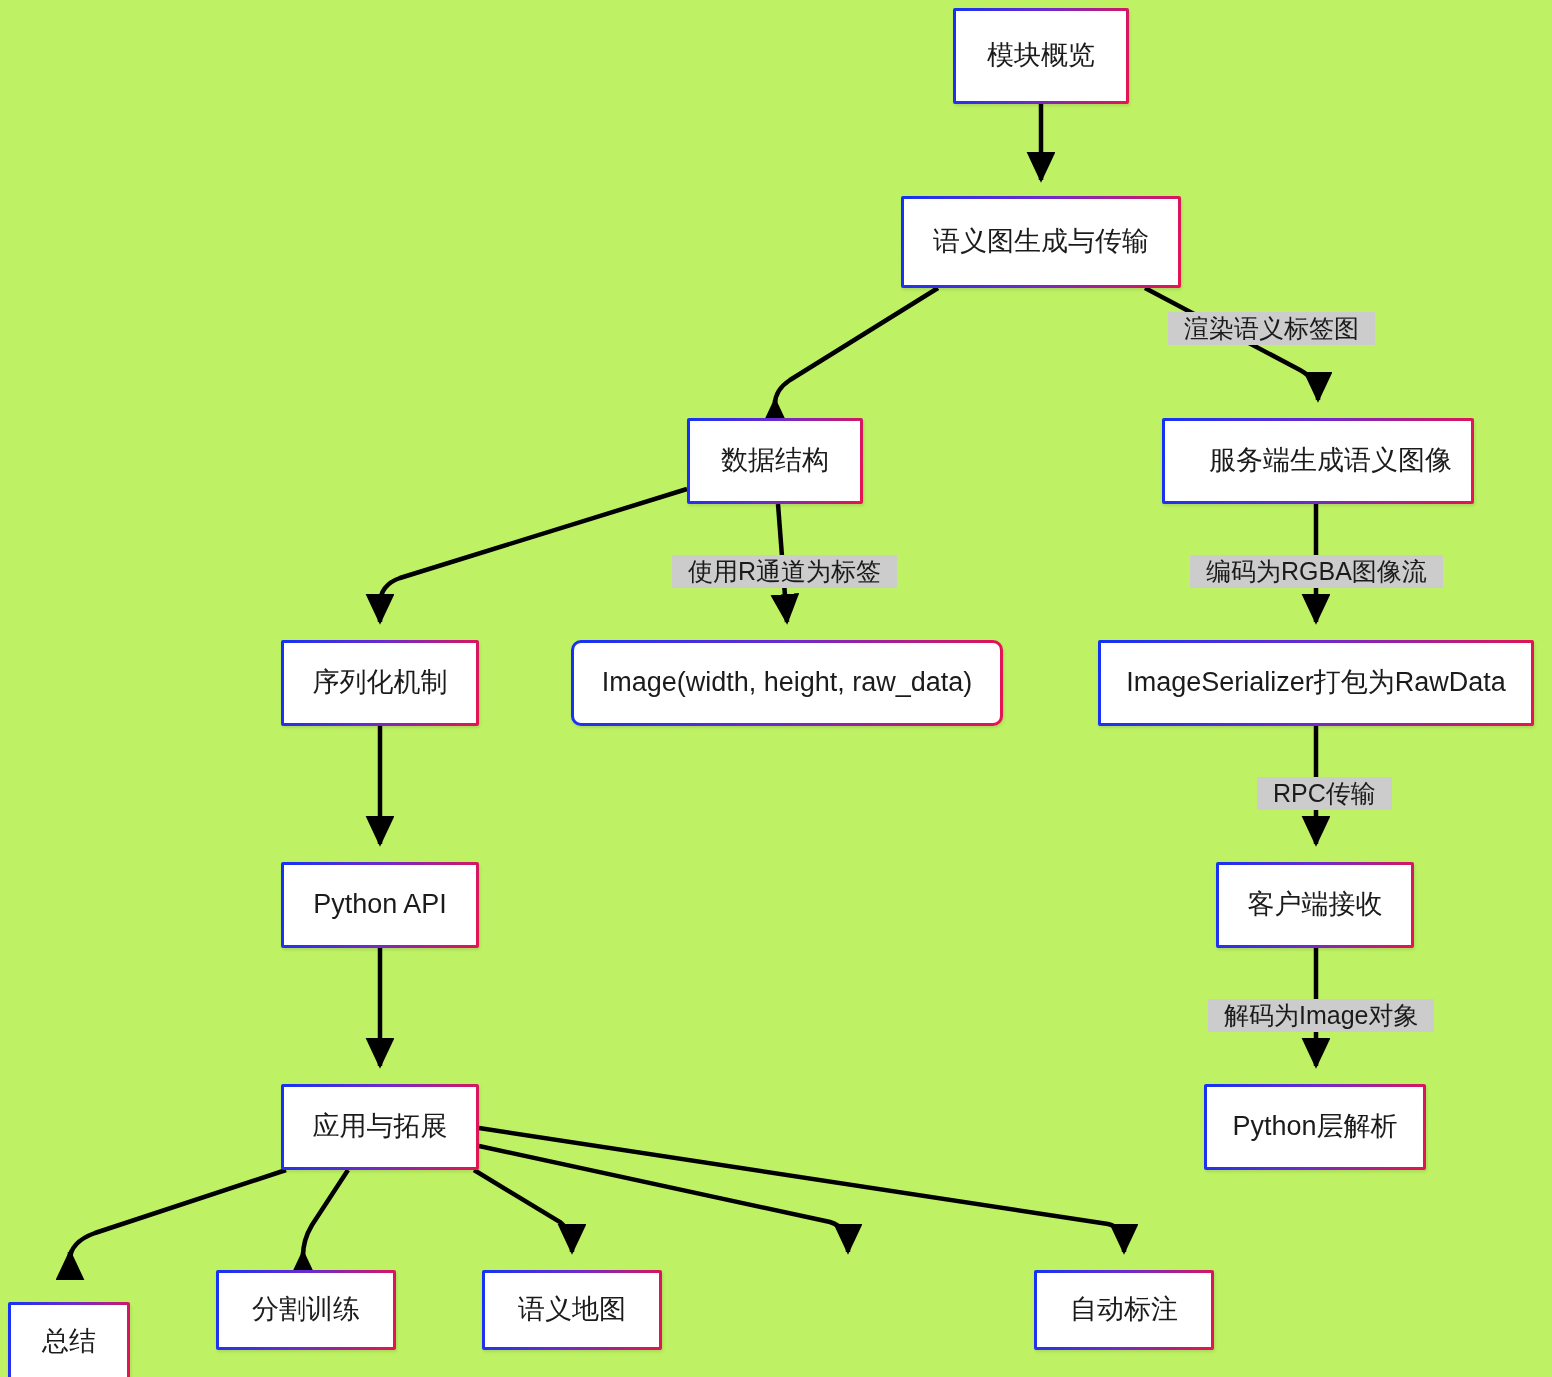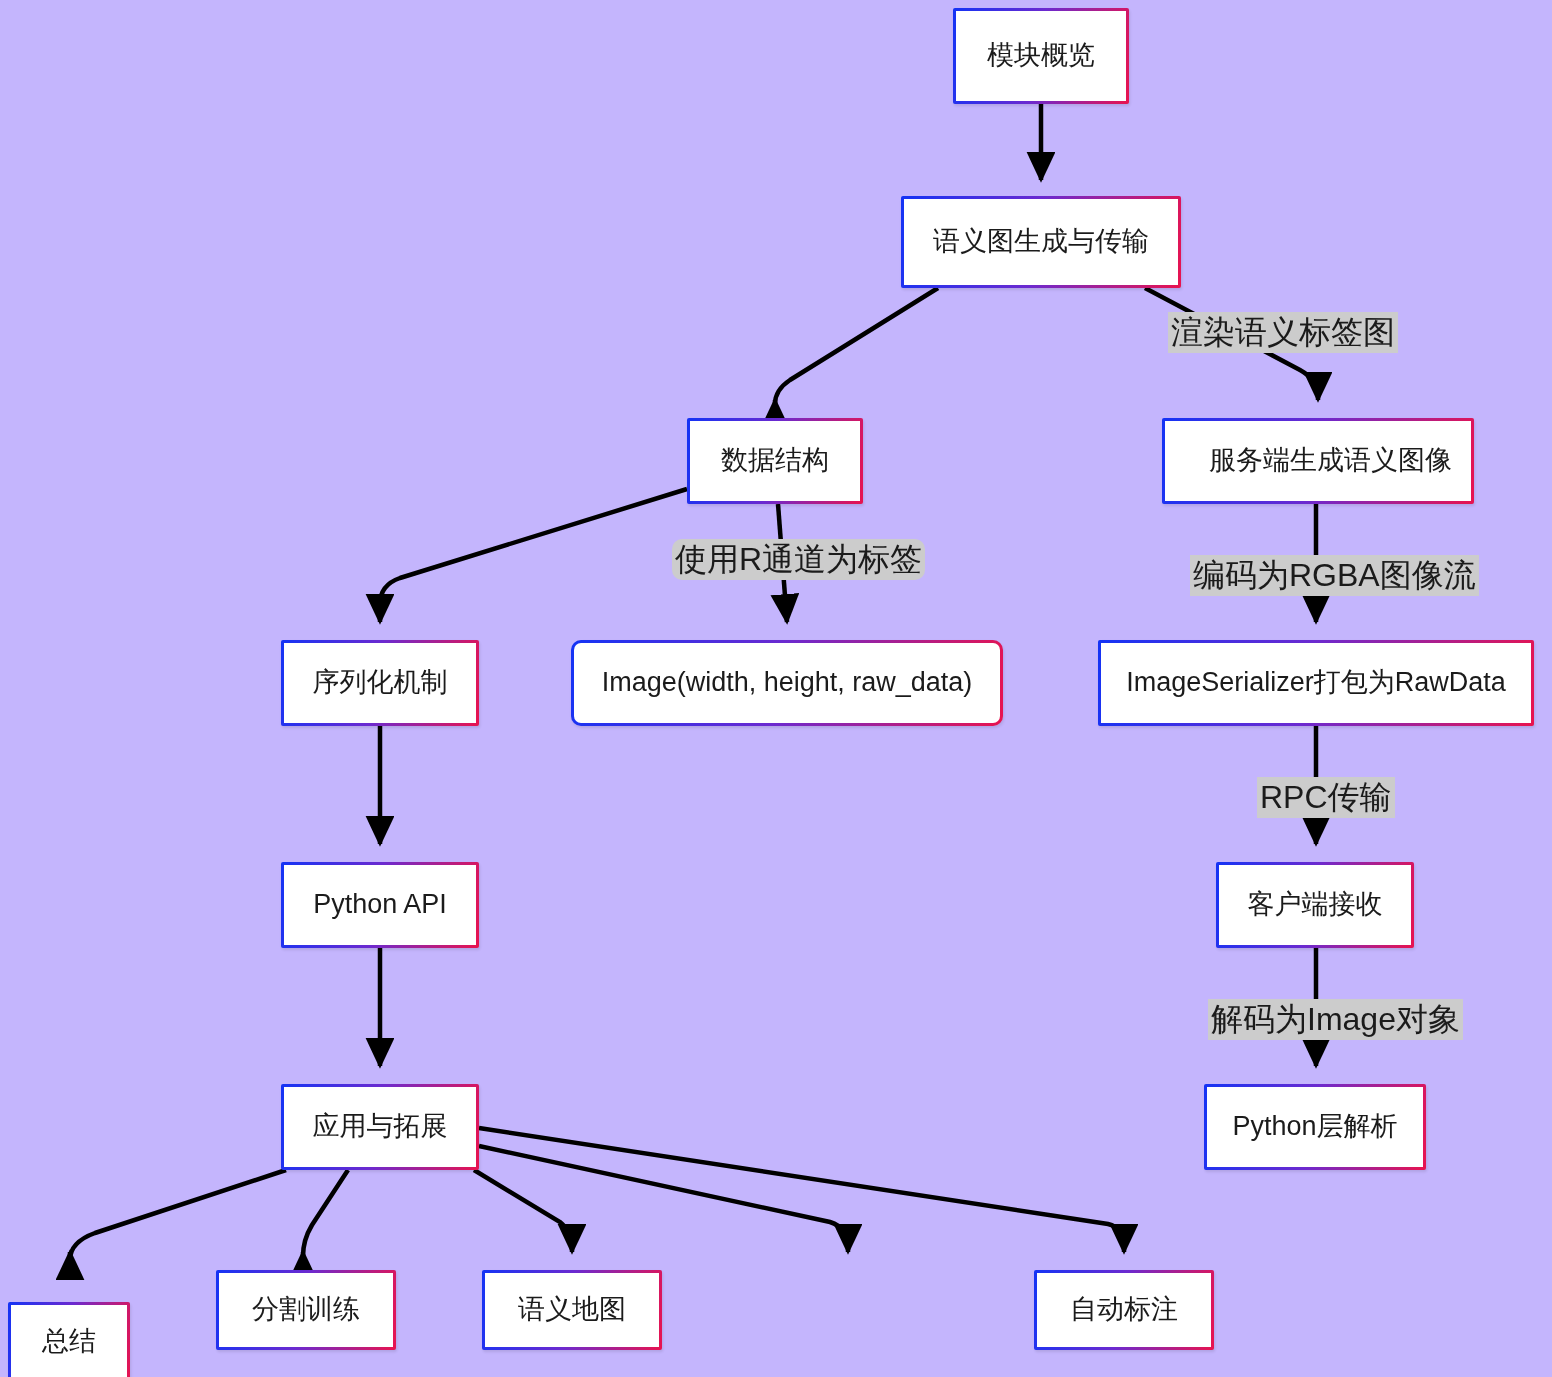--- a/index.html
+++ b/index.html
@@ -7,21 +7,21 @@
     padding: 0;
     background: #ffffff;
   }
   body {
     font-family: "Liberation Sans", "DejaVu Sans", sans-serif;
   }
   #diagram-root {
     position: relative;
     width: 1552px;
     height: 1377px;
-    background: #c4b5fd;
+    background: #bef264;
     overflow: hidden;
   }
   svg.flow-canvas {
     position: absolute;
     left: 0;
     top: 0;
     width: 1552px;
     height: 1377px;
   }
   .node-box {
@@ -40,23 +40,23 @@
     color: #1b1b1b;
     font-size: 27px;
     line-height: 1.1;
     white-space: nowrap;
     box-shadow: 1px 2px 3px rgba(0,0,0,0.10);
   }
   .edge-label {
     position: absolute;
     background: #cccccc;
     color: #1b1b1b;
-    font-size: 32px;
+    font-size: 25px;
     line-height: 1.15;
-    padding: 2px 3px;
+    padding: 2px 16px;
     white-space: nowrap;
     box-sizing: border-box;
   }
 </style>
 </head>
 <body>
 
 <div id="diagram-root">
 
   <svg class="flow-canvas" viewBox="0 0 1552 1377" xmlns="http://www.w3.org/2000/svg">
@@ -153,21 +153,21 @@
     <span>语义地图</span>
   </div>
 
 
   <div class="node-box" style="left:1034px; top:1270px; width:180px; height:80px;">
     <span>自动标注</span>
   </div>
 
   <div class="edge-label" style="left:1168px; top:312px;">渲染语义标签图</div>
 
-  <div class="edge-label" style="left:672px; top:539px;border-radius:10px;">使用R通道为标签</div>
+  <div class="edge-label" style="left:672px; top:555px;">使用R通道为标签</div>
 
   <div class="edge-label" style="left:1190px; top:555px;">编码为RGBA图像流</div>
 
   <div class="edge-label" style="left:1257px; top:777px;">RPC传输</div>
 
   <div class="edge-label" style="left:1208px; top:999px;">解码为Image对象</div>
 
 </div>
 
 </body></html>

